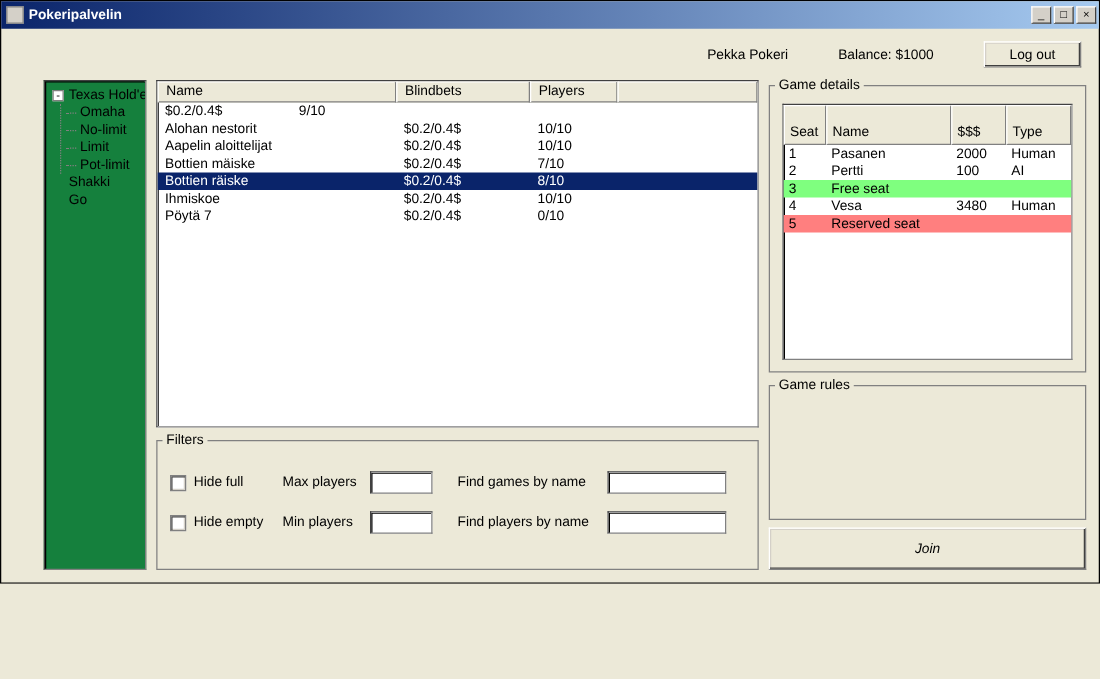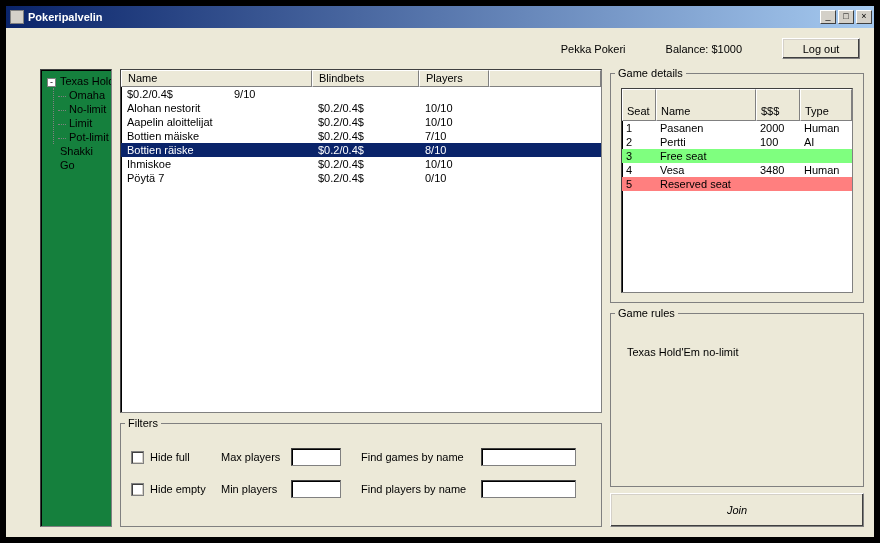--- a/index.html
+++ b/index.html
@@ -5,23 +5,23 @@
   * { box-sizing: border-box; }
   body {
     margin: 0;
     font-family: Tahoma, Arial, sans-serif;
     font-size: 11px;
     background: #ece9d8;
     color: #000;
   }
   .window {
     width: 880px;
-    height: 543px;
-    background: #ece9d8;
-    border: 6px solid #000000;
+    height: 467px;
+    background: #ece9d8;
+    border: 1px solid #000000;
     display: flex;
     flex-direction: column;
   }
   .titlebar {
     height: 22px;
     background: linear-gradient(to bottom, #0a246a 0%, #a6caf0 3%, #0a246a 6%, #3a6ea5 50%, #0a246a 100%);
     background: linear-gradient(to right, #0a246a, #a6caf0);
     display: flex;
     align-items: center;
     justify-content: space-between;
@@ -381,20 +381,19 @@
                   <div class="sl-cell sc-name">Reserved seat</div>
                   <div class="sl-cell sc-money"></div>
                   <div class="sl-cell sc-type"></div>
                 </div>
               </div>
           </div>
         </div>
 
         <div class="groupbox rules-box">
           <span class="gb-title">Game rules</span>
-          <div class="rules-text">Texas Hold'Em no-limit</div>
         </div>
 
         <button class="btn join-btn">Join</button>
       </div>
     </div>
   </div>
 </div>
 
 </body></html>

